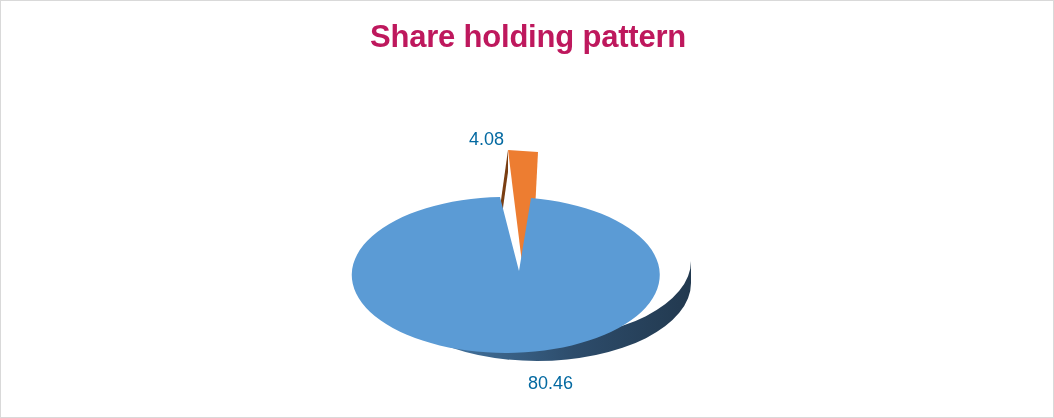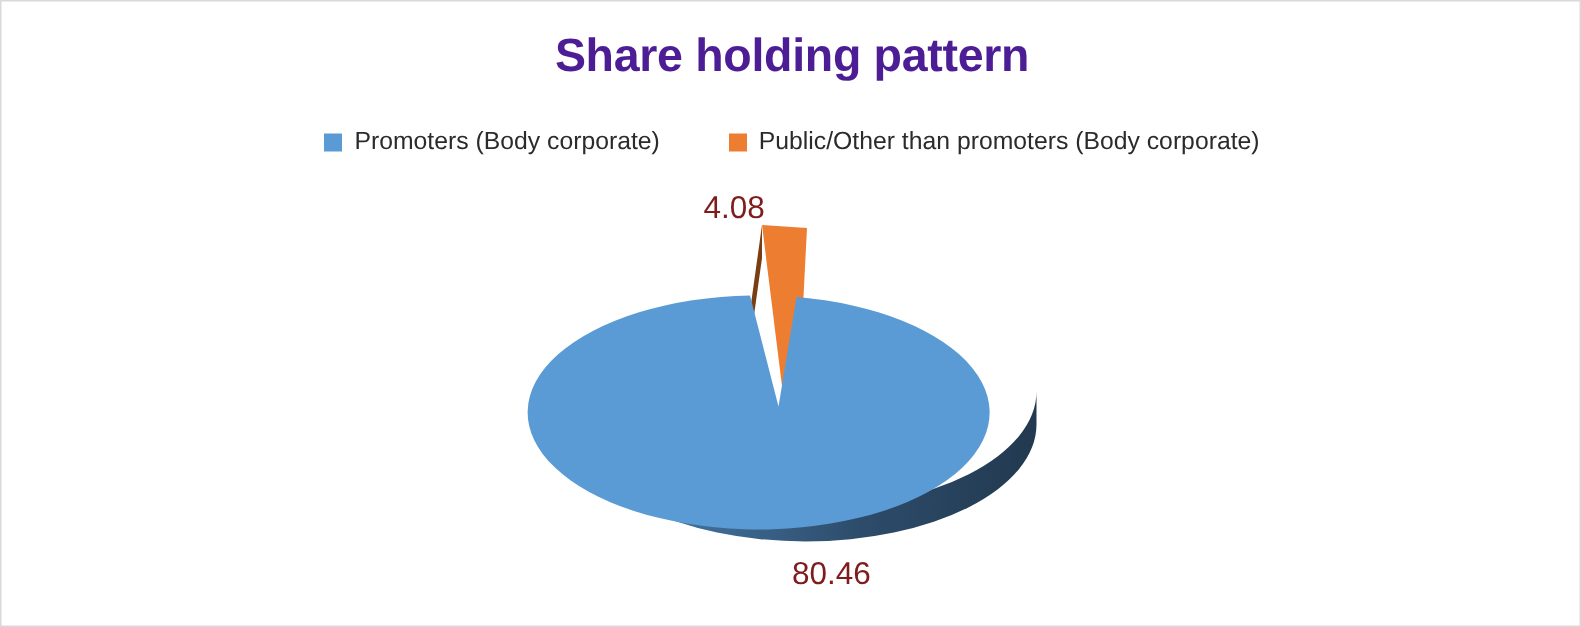--- a/index.html
+++ b/index.html
@@ -20,21 +20,21 @@
     overflow: hidden;
   }
   #chart-title {
     position: absolute;
     left: 0;
     top: 17px;
     width: 1054px;
     text-align: center;
     font-size: 31px;
     font-weight: bold;
-    color: #4c1d95;
+    color: #be185d;
     letter-spacing: -0.2px;
     line-height: 38px;
   }
   #legend {
     position: absolute;
     left: 0;
     top: 84px;
     width: 1054px;
     display: flex;
     justify-content: center;
@@ -65,51 +65,41 @@
     width: 1054px;
     height: 306px;
   }
   #pie-svg {
     position: absolute;
     left: 0;
     top: 0;
   }
   .data-label {
     position: absolute;
-    font-size: 21px;
-    color: #7f1d1d;
+    font-size: 18px;
+    color: #0369a1;
     white-space: nowrap;
     line-height: 20px;
   }
   #label-slice-0 {
     left: 527px;
     top: 262px;
   }
   #label-slice-1 {
     left: 468px;
     top: 18px;
   }
 </style>
 </head>
 <body>
 
 <div id="frame">
 
   <div id="chart-title">Share holding pattern</div>
 
-  <div id="legend">
-    <div class="legend-item">
-      <span class="legend-swatch" style="background:#5b9bd5;"></span>
-      <span class="legend-label">Promoters (Body corporate)</span>
-    </div>
-    <div class="legend-item">
-      <span class="legend-swatch" style="background:#ed7d31;"></span>
-      <span class="legend-label">Public/Other than promoters (Body corporate)</span>
-    </div>
-  </div>
 
   <div id="plot">
 
     <svg id="pie-svg" width="1054" height="306" viewBox="0 0 1054 306">
 
       <defs>
         <linearGradient id="blueSideGrad" x1="0" y1="0" x2="1" y2="0">
           <stop offset="0%" stop-color="#4d80ad"></stop>
           <stop offset="28%" stop-color="#3f6c95"></stop>
           <stop offset="62%" stop-color="#2d4c6b"></stop>

